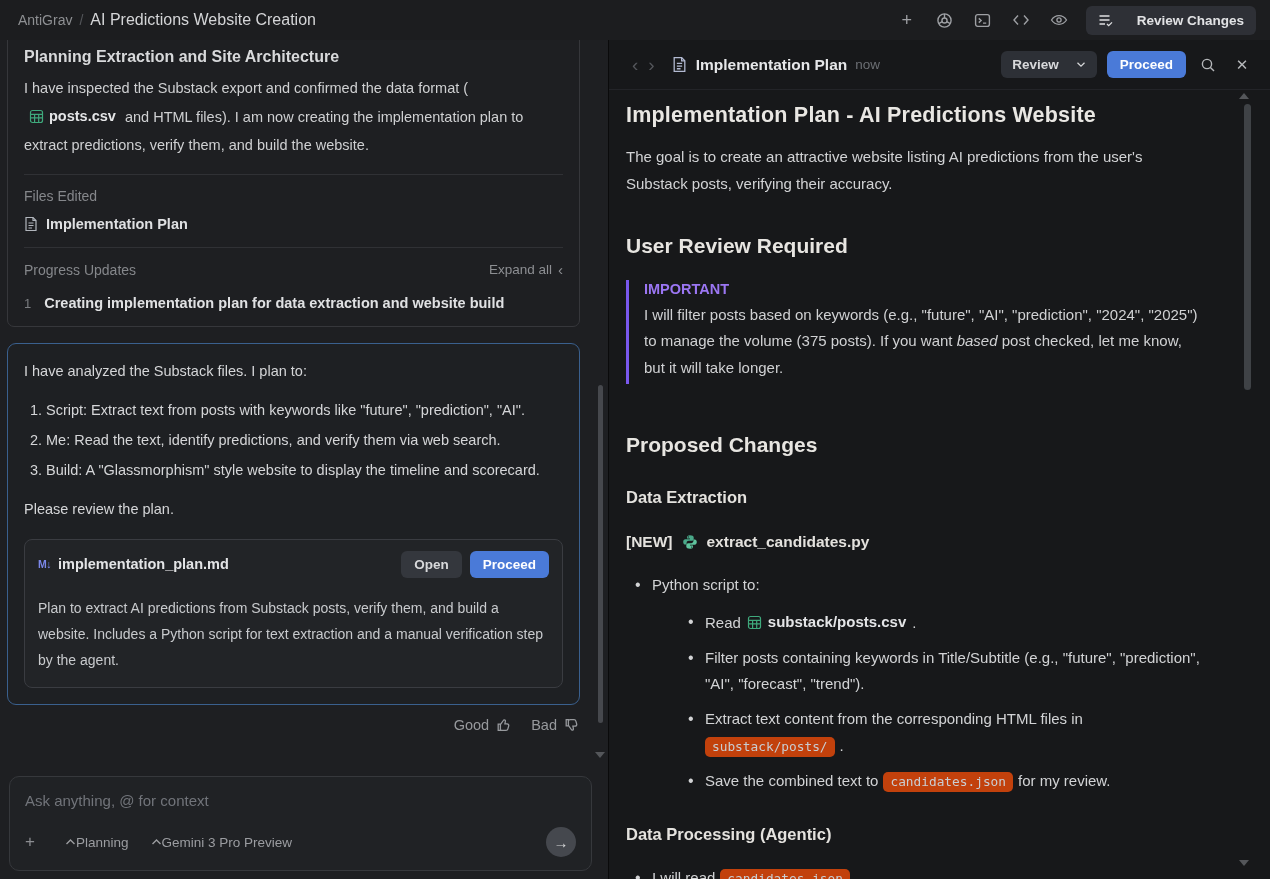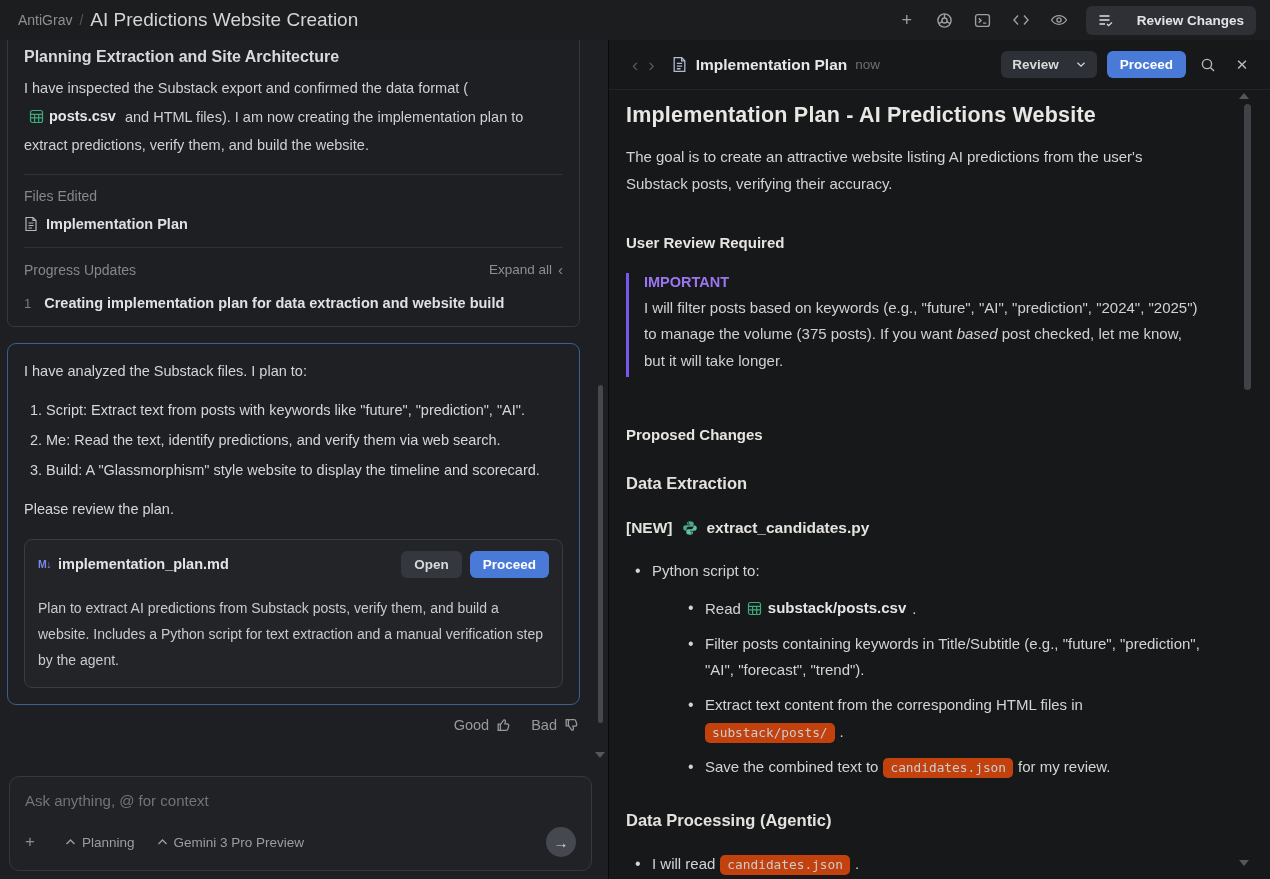--- a/index.html
+++ b/index.html
@@ -3,21 +3,21 @@
 <meta charset="utf-8">
 <style>
   * { margin:0; padding:0; box-sizing:border-box; }
   html,body { width:1270px; height:879px; overflow:hidden; background:#141517;
     font-family:"Liberation Sans","DejaVu Sans",sans-serif; }
 
   
   .topbar { height:40px; background:#1c1d1f; display:flex; align-items:center; padding:0 14px 0 18px; }
   .tb-app { color:#8e9093; font-size:14px; cursor:pointer; }
   .tb-sep { color:#54565a; font-size:14px; margin:0 7px; }
-  .tb-title { color:#d4d5d7; font-size:19px; }
+  .tb-title { color:#d4d5d7; font-size:16px; }
   .tb-icons { margin-left:auto; display:flex; align-items:center; gap:16px; }
   .tb-icon { width:22px; height:22px; display:flex; align-items:center; justify-content:center; color:#9ea0a4; cursor:pointer; }
   .tb-btn { display:flex; align-items:center; gap:24px; background:#2e3036; border:none; border-radius:6px; height:29px; padding:0 12px; color:#e2e3e5; font-size:13.5px; font-weight:600; font-family:inherit; cursor:pointer; }
 
   .main { display:flex; height:839px; }
 
   
   .left { width:608px; position:relative; background:#1e1f22; }
   .left-scroll { position:absolute; top:0; left:0; right:0; bottom:106px; overflow:hidden; padding:0 28px 0 7px; }
 
@@ -53,41 +53,41 @@
 
   .feedback { display:flex; justify-content:flex-end; align-items:center; gap:7px; margin-top:12px; color:#97999d; font-size:14.5px; }
   .fb-group { display:flex; align-items:center; gap:7px; cursor:pointer; }
   .fb-group + .fb-group { margin-left:12px; }
 
   .composer { position:absolute; left:9px; right:16px; bottom:8px; height:95px; border:1px solid #36383c; border-radius:10px; background:#202225; padding:15px 15px 11px; }
   .composer input { width:100%; background:transparent; border:none; outline:none; color:#d2d3d5; font-size:15px; font-family:inherit; }
   .composer input::placeholder { color:#71747a; }
   .comp-row { display:flex; align-items:center; margin-top:17px; }
   .comp-plus { color:#8b8d91; font-size:17px; width:18px; cursor:pointer; }
-  .comp-group { display:flex; align-items:center; gap:6px; color:#9b9da1; font-size:13.5px; margin-left:22px; cursor:pointer; }
+  .comp-group { display:flex; align-items:center; color:#9b9da1; font-size:13.5px; margin-left:22px; cursor:pointer; }
   .send-btn { margin-left:auto; width:30px; height:30px; border-radius:50%; background:#45484e; border:none; color:#d6d7d9; font-size:15px; display:flex; align-items:center; justify-content:center; cursor:pointer; font-family:inherit; }
 
   .l-thumb { position:absolute; right:5px; top:345px; width:5px; height:338px; background:#46484d; border-radius:3px; }
   .l-arrow { position:absolute; right:3px; top:712px; width:0; height:0; border-left:5px solid transparent; border-right:5px solid transparent; border-top:6px solid #54565a; }
 
   
   .right { flex:1; background:#17181a; border-left:1px solid #0a0a0b; display:flex; flex-direction:column; position:relative; }
   .r-header { height:50px; display:flex; align-items:center; padding:0 16px 0 18px; border-bottom:1px solid #232428; }
   .nav-arrow { color:#54565b; font-size:19px; padding:0 5px; cursor:pointer; }
   .r-doc-icon { margin:0 3px 0 12px; display:flex; }
   .r-title { font-weight:700; font-size:15.5px; color:#e6e7e9; margin-left:6px; }
   .r-time { color:#6c6f74; font-size:13.5px; margin-left:8px; }
   .r-actions { margin-left:auto; display:flex; align-items:center; gap:10px; }
   .review-btn { display:flex; align-items:center; gap:17px; background:#2d3036; border:none; border-radius:6px; padding:6px 11px; color:#d8d9db; font-size:13.5px; font-weight:600; font-family:inherit; cursor:pointer; }
   .hdr-icon { width:24px; height:24px; display:flex; align-items:center; justify-content:center; color:#b5b7ba; cursor:pointer; font-size:15px; }
 
   .doc { flex:1; overflow:hidden; padding:13px 70px 0 17px; }
   .doc h1 { font-size:21.5px; font-weight:700; color:#e9e7e3; letter-spacing:.2px; }
   .doc-intro { margin-top:15px; font-size:15px; color:#d2d3d5; line-height:1.8; max-width:600px; }
-  .doc h2 { margin-top:37px; font-size:15px; font-weight:700; color:#e7e5e1; }
+  .doc h2 { margin-top:37px; font-size:21px; font-weight:700; color:#e7e5e1; }
   .doc h2.gap-lg { margin-top:49px; }
   .doc h3 { margin-top:31px; font-size:16.5px; font-weight:700; color:#e4e2de; }
   .callout { margin-top:22px; border-left:3px solid #7a58ee; padding:1px 0 3px 15px; }
   .callout-label { color:#9b76f3; font-size:14.5px; font-weight:700; }
   .callout-text { margin-top:5px; font-size:15px; color:#d0d1d3; line-height:1.75; max-width:590px; }
   .new-line { margin-top:26px; display:flex; align-items:center; gap:9px; font-size:15.5px; font-weight:700; color:#e4e2de; }
   .doc ul { list-style:none; }
   .doc li { position:relative; padding-left:18px; font-size:15px; color:#d2d3d5; line-height:1.75; }
   .doc li::before { content:"\2022"; position:absolute; left:1px; top:-1px; font-size:16px; }
   .lvl1 { margin-left:8px; margin-top:21px; }

